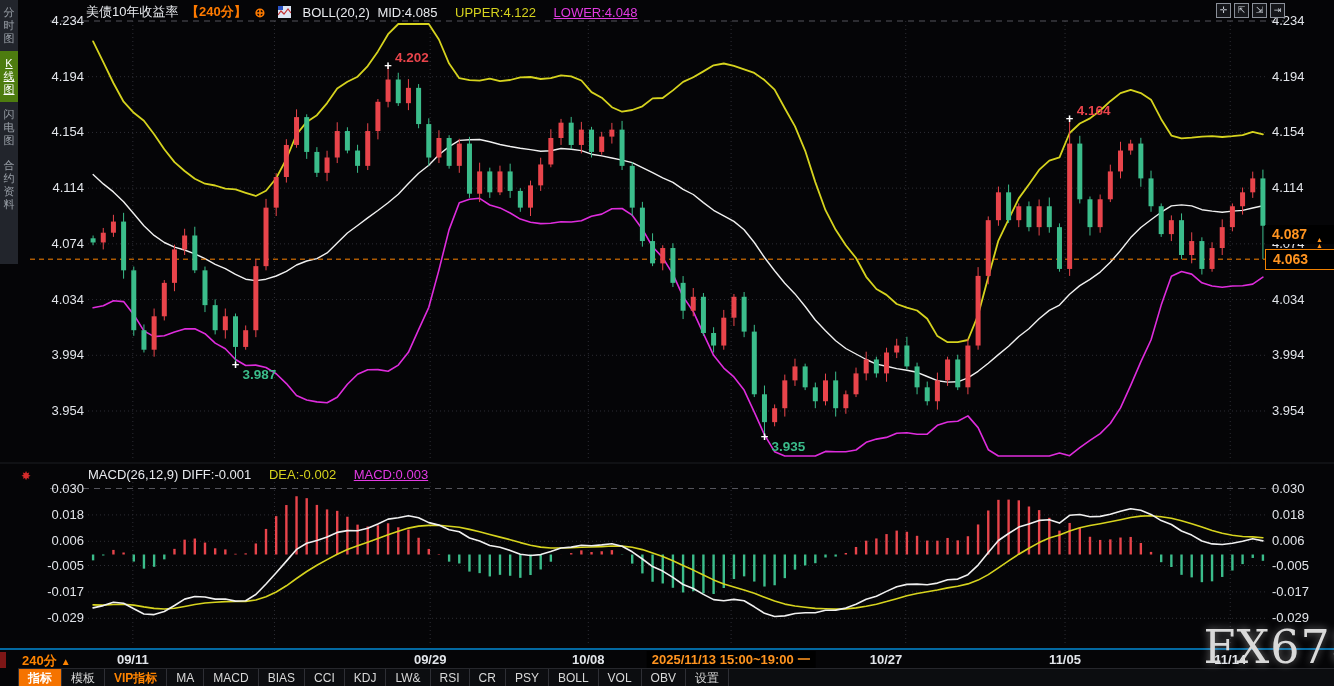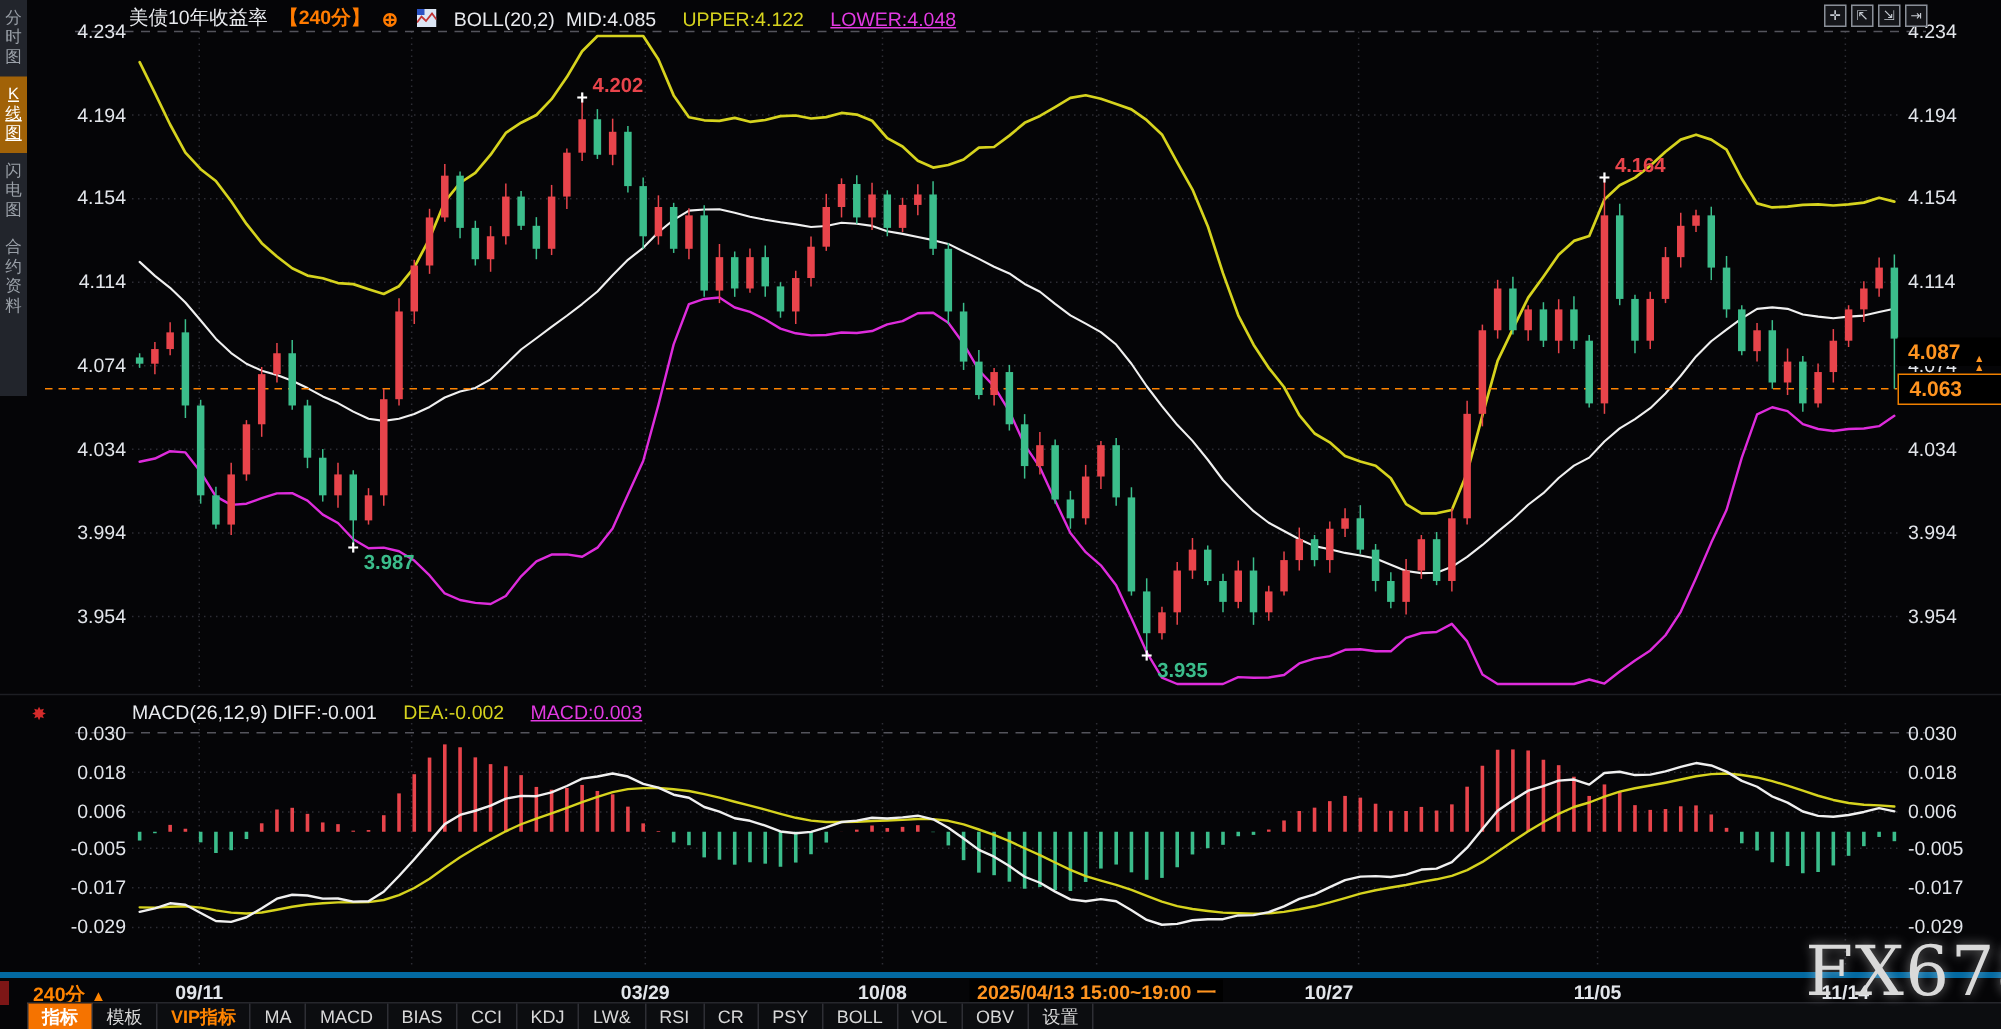--- a/index.html
+++ b/index.html
@@ -2,21 +2,21 @@
 <html><head>
 <meta charset="utf-8">
 <style>
   html,body{margin:0;padding:0;background:#000;}
   .screen{position:relative;width:1334px;height:686px;background:#050507;overflow:hidden;
           font-family:"Liberation Sans",sans-serif;color:#e2e5ea;padding-left:33px;}
   
   .sidebar{position:absolute;left:0;top:0;width:18px;height:264px;background:#22252c;z-index:6;}
   .side-tab{width:18px;padding:6px 0;color:#9aa0a8;font-size:11px;line-height:13px;
             text-align:center;word-break:break-all;cursor:pointer;}
-  .side-tab.active{background:#a16207;color:#ffffff;text-decoration:underline;}
+  .side-tab.active{background:#4d7c0f;color:#ffffff;text-decoration:underline;}
   
   .chart-header{position:absolute;left:86px;top:3px;height:16px;font-size:13px;white-space:nowrap;z-index:5;}
   .chart-header span{vertical-align:middle;}
   .c-white{color:#e8eaee;} .c-orange{color:#ff7b00;font-weight:bold;}
   .c-yellow{color:#d6d31e;} .c-magenta{color:#e23ae2;text-decoration:underline;}
   .gap8{margin-left:8px;} .gap14{margin-left:14px;} .gap4{margin-left:4px;}
   .thumb-icon{display:inline-block;width:13px;height:12px;margin-left:9px;vertical-align:-2px;}
   
   .top-icons{position:absolute;right:82px;top:3px;z-index:5;display:flex;gap:3px;}
   .sq-icon{width:13px;height:13px;border:1px solid #8a8f98;color:#c6cbd2;font-size:9px;
@@ -28,21 +28,21 @@
   
   .macd-header{position:absolute;left:88px;top:467px;font-size:13px;white-space:nowrap;z-index:5;}
   .macd-gear{position:absolute;left:21px;top:469px;font-size:12px;color:#d42b2b;cursor:pointer;z-index:5;}
   
   .price-box{position:absolute;left:1265px;width:84px;height:19px;background:#000;color:#ff9420;
              font-size:14px;font-weight:bold;line-height:19px;padding-left:7px;box-sizing:border-box;z-index:4;}
   .price-box.bordered{border:1px solid #f08000;height:21px;line-height:19px;}
   .up-arrows{position:absolute;left:1316px;top:237px;color:#ff9420;font-size:7px;line-height:6px;
              text-align:center;z-index:5;}
   
-  .xaxis-row{position:absolute;left:0;top:648px;width:1334px;height:20px;border-top:4px solid #0369a1;z-index:5;}
+  .xaxis-row{position:absolute;left:0;top:648px;width:1334px;height:20px;border-top:2px solid #0369a1;z-index:5;}
   .edge-marker{position:absolute;left:0;top:2px;width:6px;height:16px;background:#7d1616;}
   .period-label{position:absolute;left:22px;top:2px;color:#ff8400;font-size:13px;font-weight:bold;cursor:pointer;}
   .period-label .arr{font-size:10px;margin-left:4px;}
   .date-label{position:absolute;top:2px;transform:translateX(-50%);font-size:13px;font-weight:600;color:#e2e5ea;}
   .date-tooltip{position:absolute;top:1px;transform:translateX(-50%);font-size:13px;font-weight:600;
                 color:#ff9420;background:#000;padding:0 5px;white-space:nowrap;}
   
   .toolbar{position:absolute;left:18px;top:668px;right:0;height:18px;background:#0c0d10;display:flex;
            align-items:stretch;z-index:5;border-top:1px solid #26272c;}
   .tb-item{font-size:12px;color:#d8d8d8;line-height:18px;padding:0 9px;border-right:1px solid #2e2f35;
@@ -525,24 +525,24 @@
 
   <div class="price-box" style="top:225px;">4.087</div>
   <div class="up-arrows">▲<br>▲</div>
   <div class="price-box bordered" style="top:249px;">4.063</div>
 
   <div class="xaxis-row" id="xaxisrow">
     <div class="edge-marker"></div>
     <div class="period-label">
       <span>240分</span><span class="arr">▲</span>
     </div>
-    <div class="date-tooltip" id="datetooltip" style="left: 731.1px;">2025/04/13 15:00~19:00 一</div>
+    <div class="date-tooltip" id="datetooltip" style="left: 731.1px;">2025/11/13 15:00~19:00 一</div>
   <div class="date-label" style="left: 132.84px;">09/11</div>
       <div class="date-label" style="left: 274.44px; margin-top: 44px;">09/19</div>
-      <div class="date-label" style="left: 430.2px;">03/29</div>
+      <div class="date-label" style="left: 430.2px;">09/29</div>
       <div class="date-label" style="left: 588.32px;">10/08</div>
       <div class="date-label" style="left: 854px; margin-left: 32px;">10/27</div>
       <div class="date-label" style="left: 1065.04px;">11/05</div>
       <div class="date-label" style="left: 1230.24px;">11/14</div>
     </div>
 
   <nav class="toolbar" id="toolbar">
       <div class="tb-item active">指标</div>
       <div class="tb-item">模板</div>
       <div class="tb-item vip">VIP指标</div>

